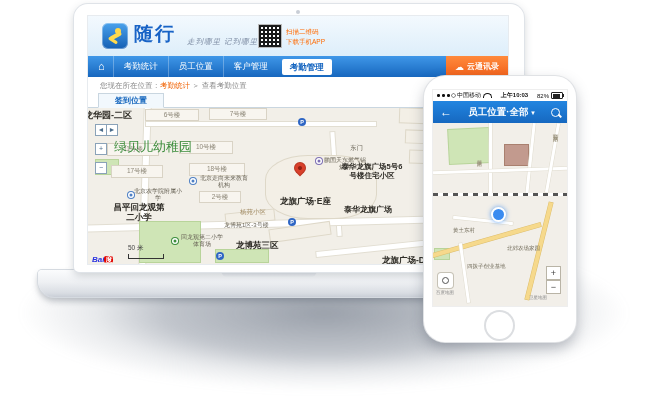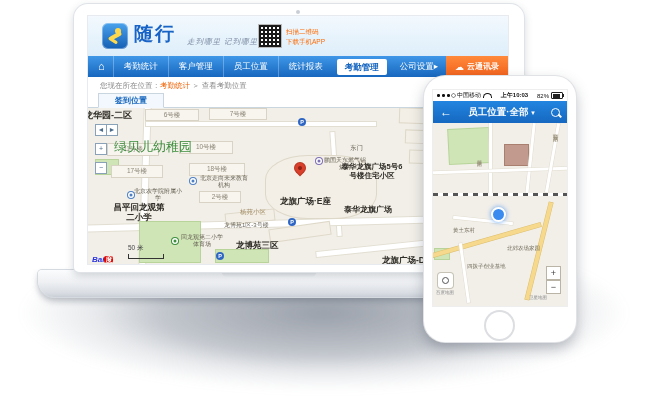--- a/index.html
+++ b/index.html
@@ -139,26 +139,24 @@
       <div class="abs" id="qr"></div>
       <div class="abs" id="qr-caption">
         <div>扫描二维码</div>
         <div>下载手机APP</div>
       </div>
     </div>
 
     <div class="abs" id="lnav">
       <span class="home">⌂</span>
       <span class="lnav-item">考勤统计</span>
+      <span class="lnav-item">员工位置</span>
       <span class="lnav-item">客户管理</span>
-      <span class="lnav-item">员工位置</span>
-      <span class="lnav-item">统计报表</span>
       <span class="lnav-item active">考勤管理</span>
       <span class="spacer"></span>
-      <span id="company-settings"><span>公司设置</span><span>▸</span></span>
       <span id="cloud-btn">
         <span class="cl">☁</span>
         <span>云通讯录</span>
       </span>
     </div>
 
     <div class="abs" id="lbreadcrumb">
       <span>您现在所在位置：</span><span class="link">考勤统计</span>
       <span>＞</span>
       <span>查看考勤位置</span>

